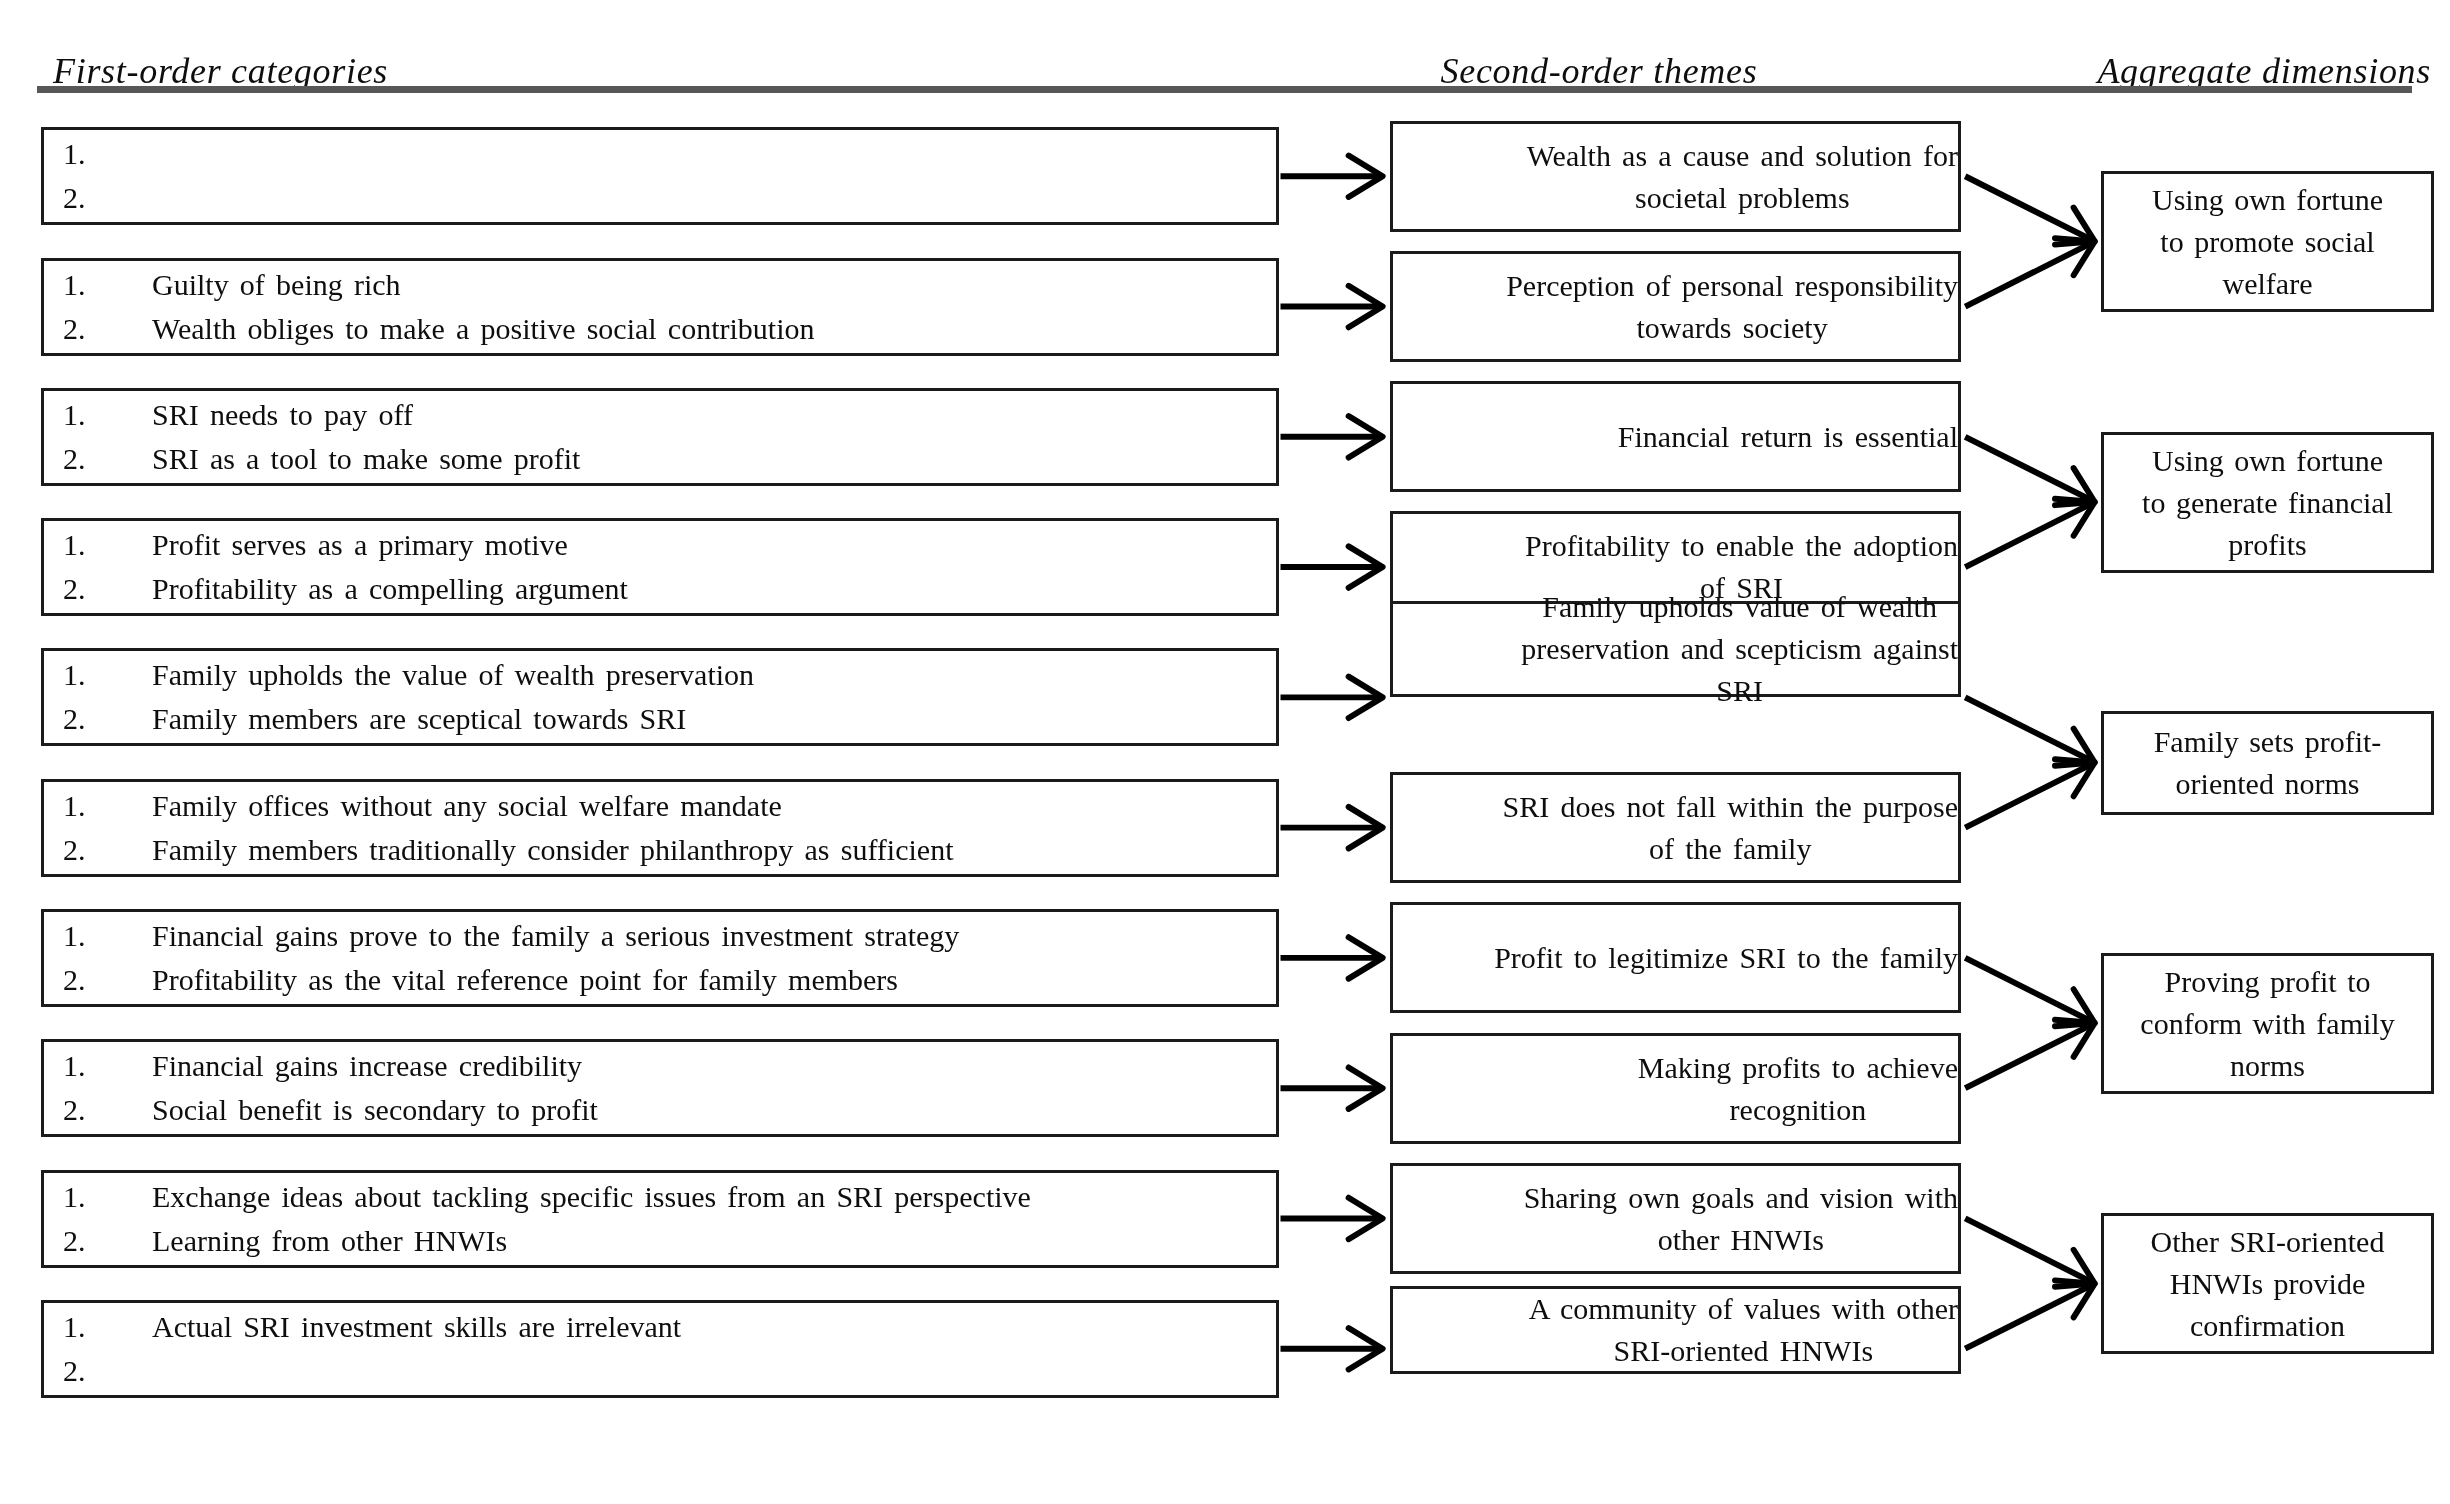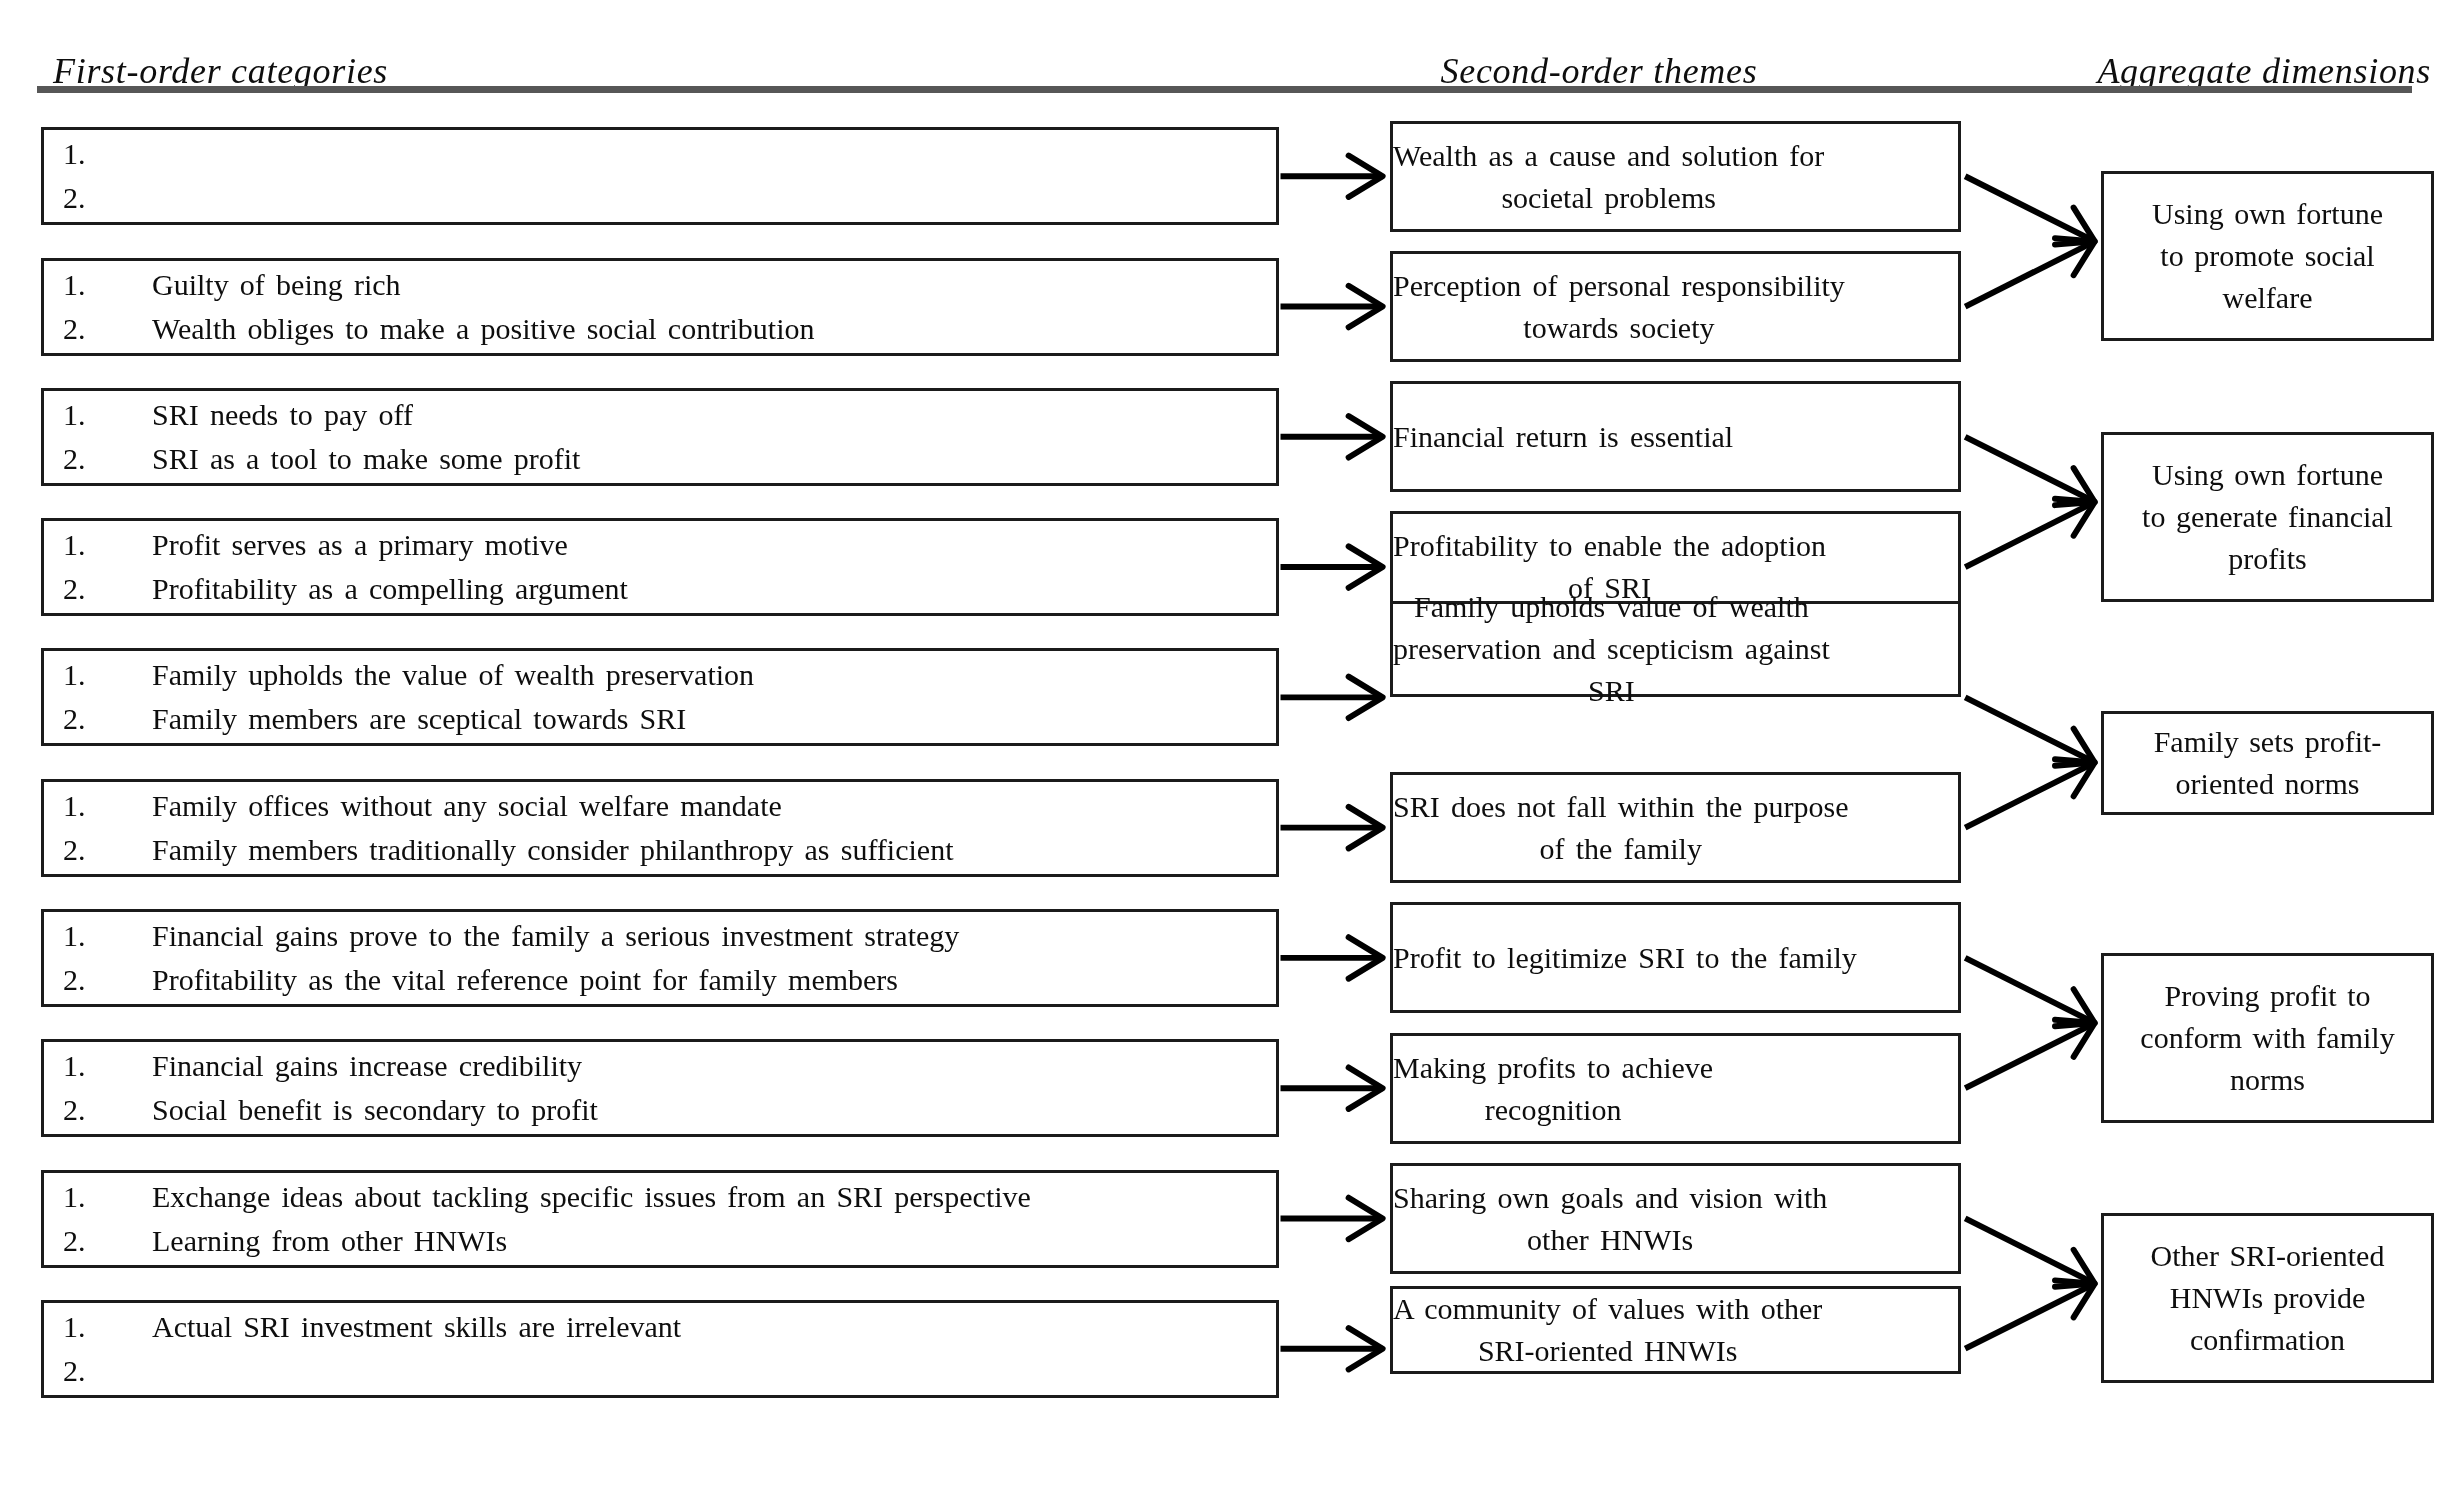--- a/index.html
+++ b/index.html
@@ -42,30 +42,30 @@
   .cat {
     left: 41px; width: 1238px; height: 98px;
     padding: 4.4px 13.3px 4.4px 19px;
   }
   .cat .item { display: flex; align-items: baseline; line-height: 44px; }
   .cat .num  { flex: 0 0 89px; font-size: 30px; }
   .cat .txt  { font-size: 30px; word-spacing: 3.7px; white-space: nowrap; }
   
   .theme {
     left: 1390px; width: 571px; height: 111px;
-    align-items: flex-start; justify-content: center;
+    align-items: flex-end; justify-content: center;
     text-align: center;
   }
   .theme .txt {
     font-size: 30px; line-height: 42px;
     word-spacing: 3.7px; white-space: pre-line;
   }
   
   .agg {
-    left: 2101px; width: 333px; height: 170px;
+    left: 2101px; width: 333px; height: 141px;
     align-items: center; justify-content: center;
     text-align: center;
   }
   .agg .txt {
     font-size: 30px; line-height: 42px;
     word-spacing: 3px; white-space: pre-line;
   }
   svg.arrows { position: absolute; left: 0; top: 0; pointer-events: none; }
 </style>
 </head>

